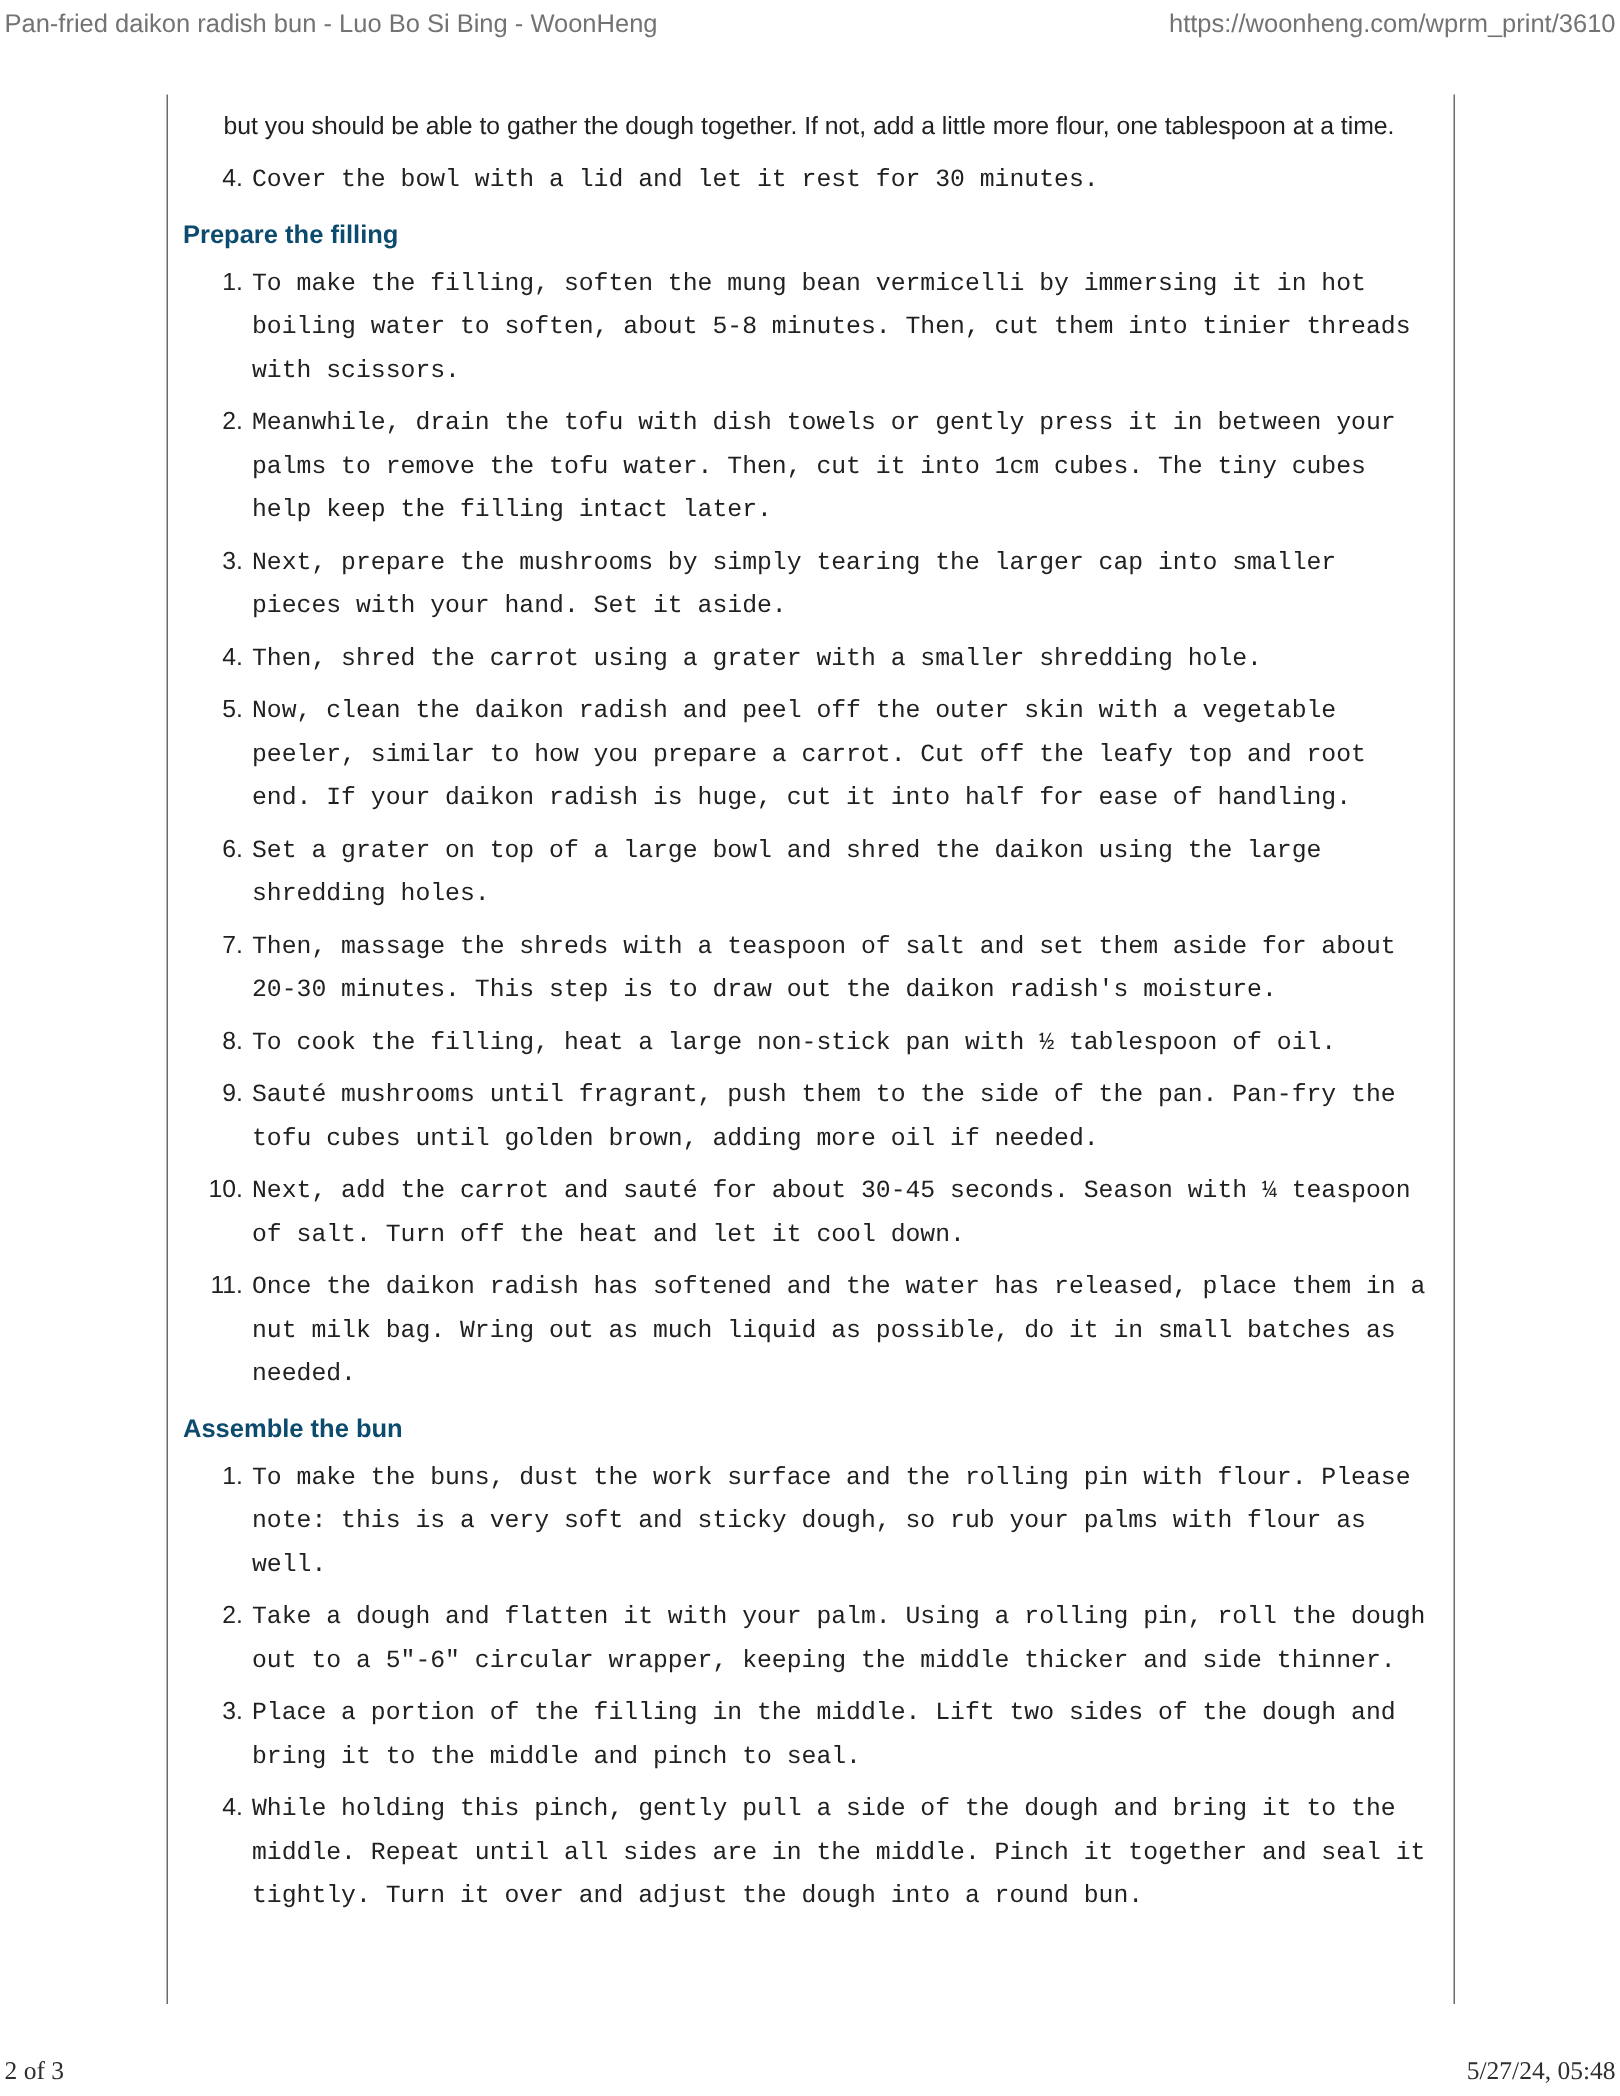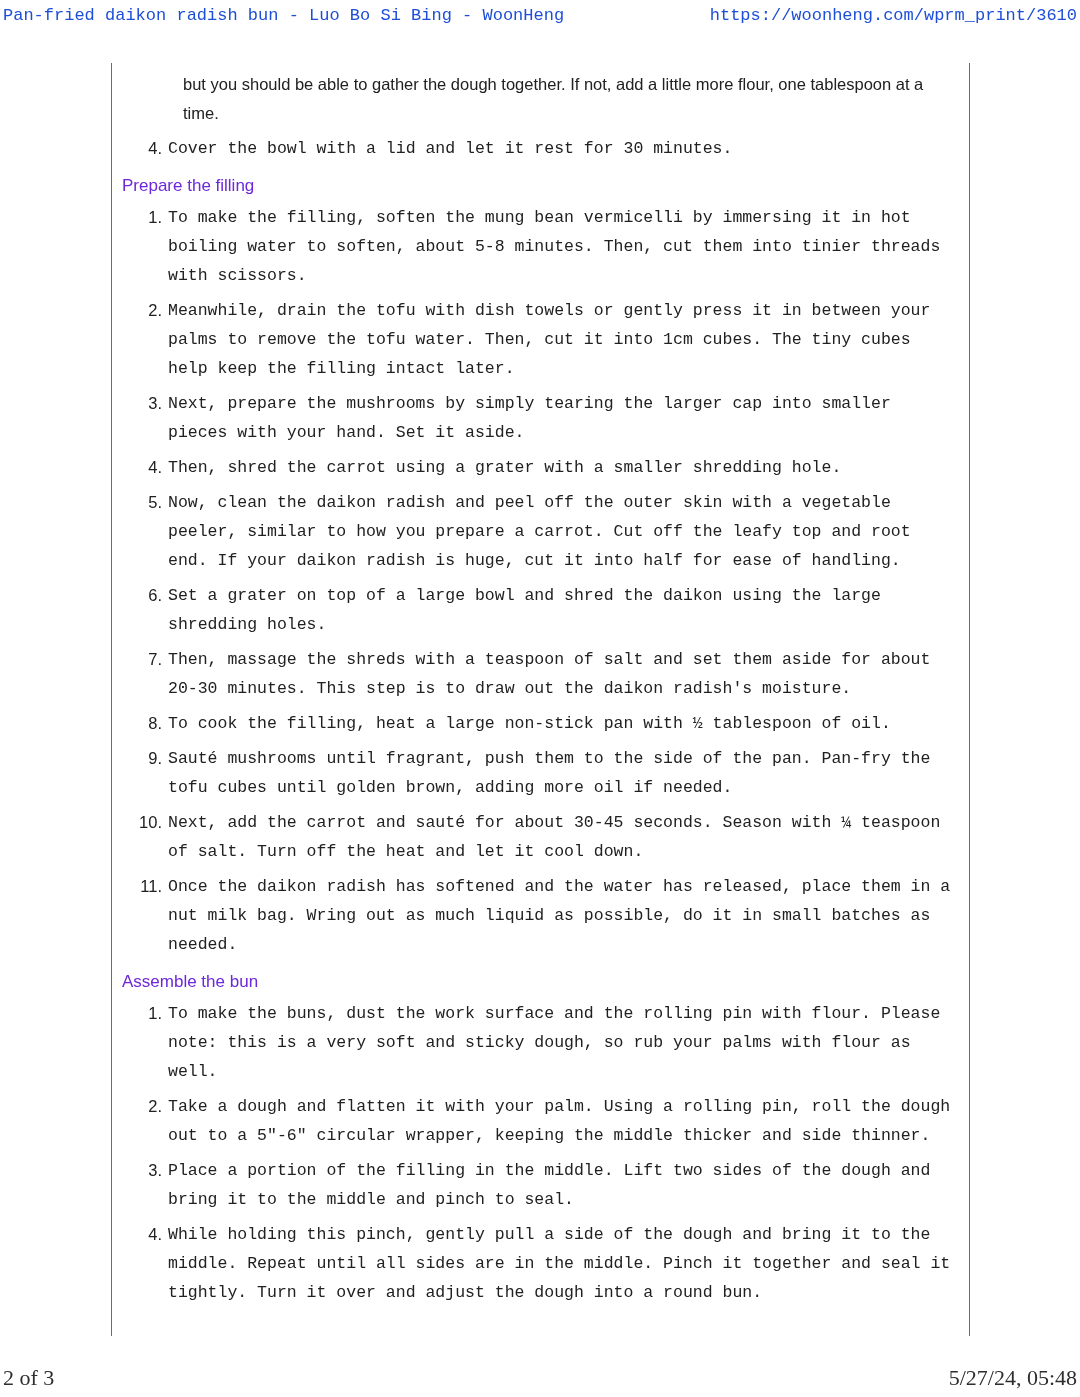--- a/index.html
+++ b/index.html
@@ -6,50 +6,50 @@
   html, body { background: #ffffff; }
   body {
     width: 1080px; height: 1397px;
     position: relative;
     font-family: "Liberation Sans", "DejaVu Sans", sans-serif;
     overflow: hidden;
   }
   .print-header {
     position: absolute; top: 6px; left: 3px; right: 3px;
     display: flex; justify-content: space-between; align-items: flex-end;
-    font-family: Liberation Mono, monospace;
-    font-size: 17px; color: #1d4ed8;
+    font-family: Liberation Sans, sans-serif;
+    font-size: 17px; color: #737373;
   }
   .print-footer {
     position: absolute; bottom: 6px; left: 3px; right: 3px;
     display: flex; justify-content: space-between; align-items: flex-end;
     font-family: "Liberation Serif", "DejaVu Serif", serif;
-    font-size: 22px; color: #2e2e2e;
+    font-size: 17px; color: #2e2e2e;
   }
   .content-box {
     position: absolute;
     left: 111px; top: 63px;
     width: 859px; height: 1273px;
     border-left: 1px solid #6b6b6b;
     border-right: 1px solid #6b6b6b;
     padding: 7px 14px 0 10px;
     font-size: 16.5px;
     line-height: 29px;
     color: #212121;
     overflow: hidden;
   }
   .continuation {
-    margin-left: 61px;
+    margin-left: 27px;
     margin-bottom: 6px;
   }
   .section-heading {
-    font-weight: 400;
+    font-weight: 700;
     font-size: 17px;
     line-height: 29px;
-    color: #6d28d9;
+    color: #0c4a6e;
     margin: 8px 0 3px 0;
   }
   .step {
     display: flex;
     margin-bottom: 6px;
   }
   .step-num {
     width: 40px; min-width: 40px;
     text-align: right;
     margin-right: 6px;

